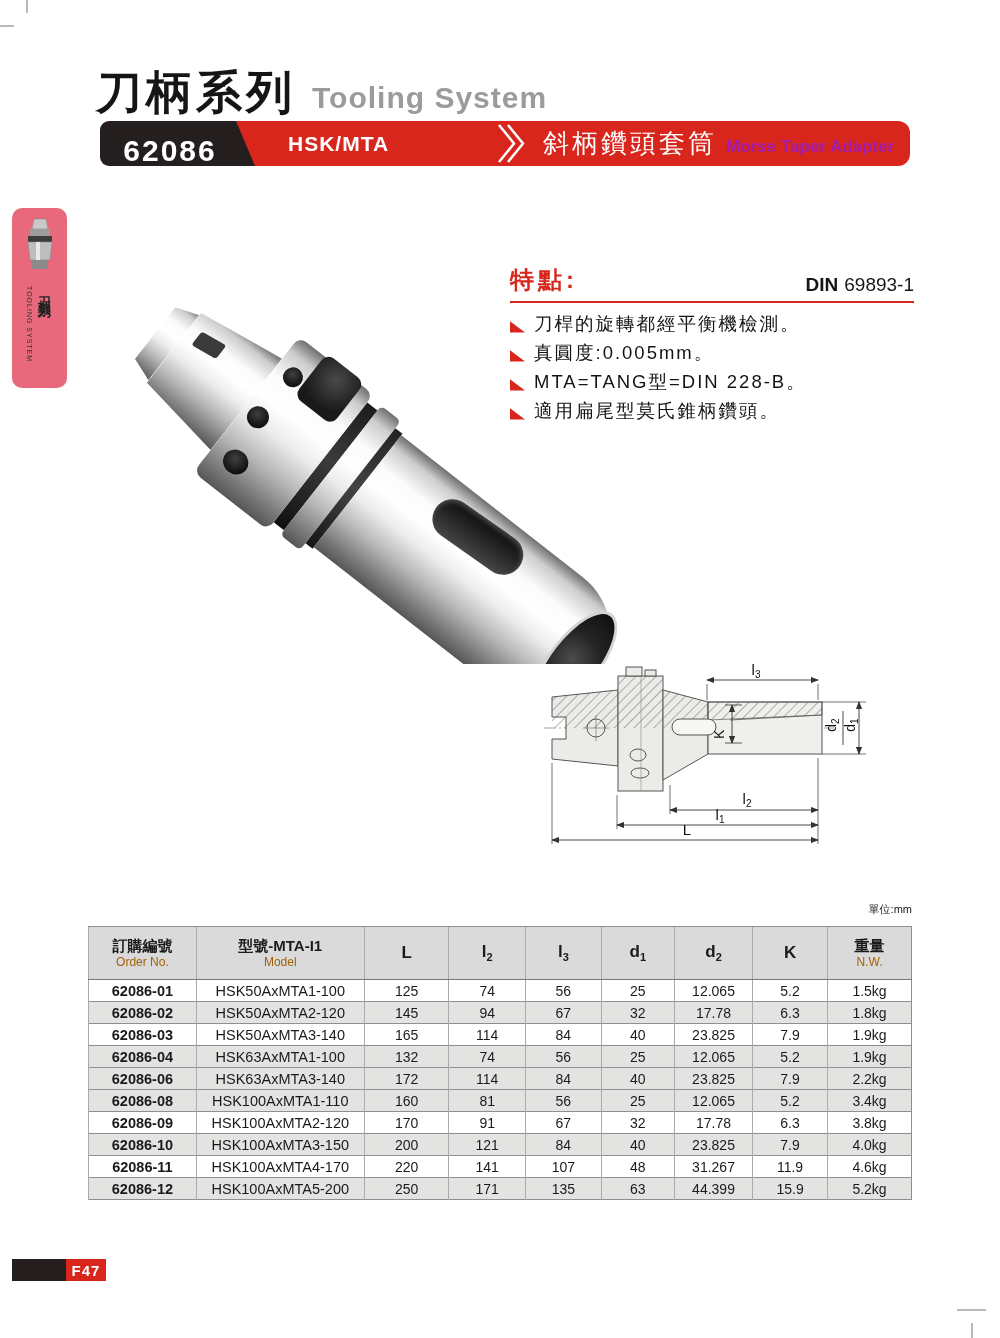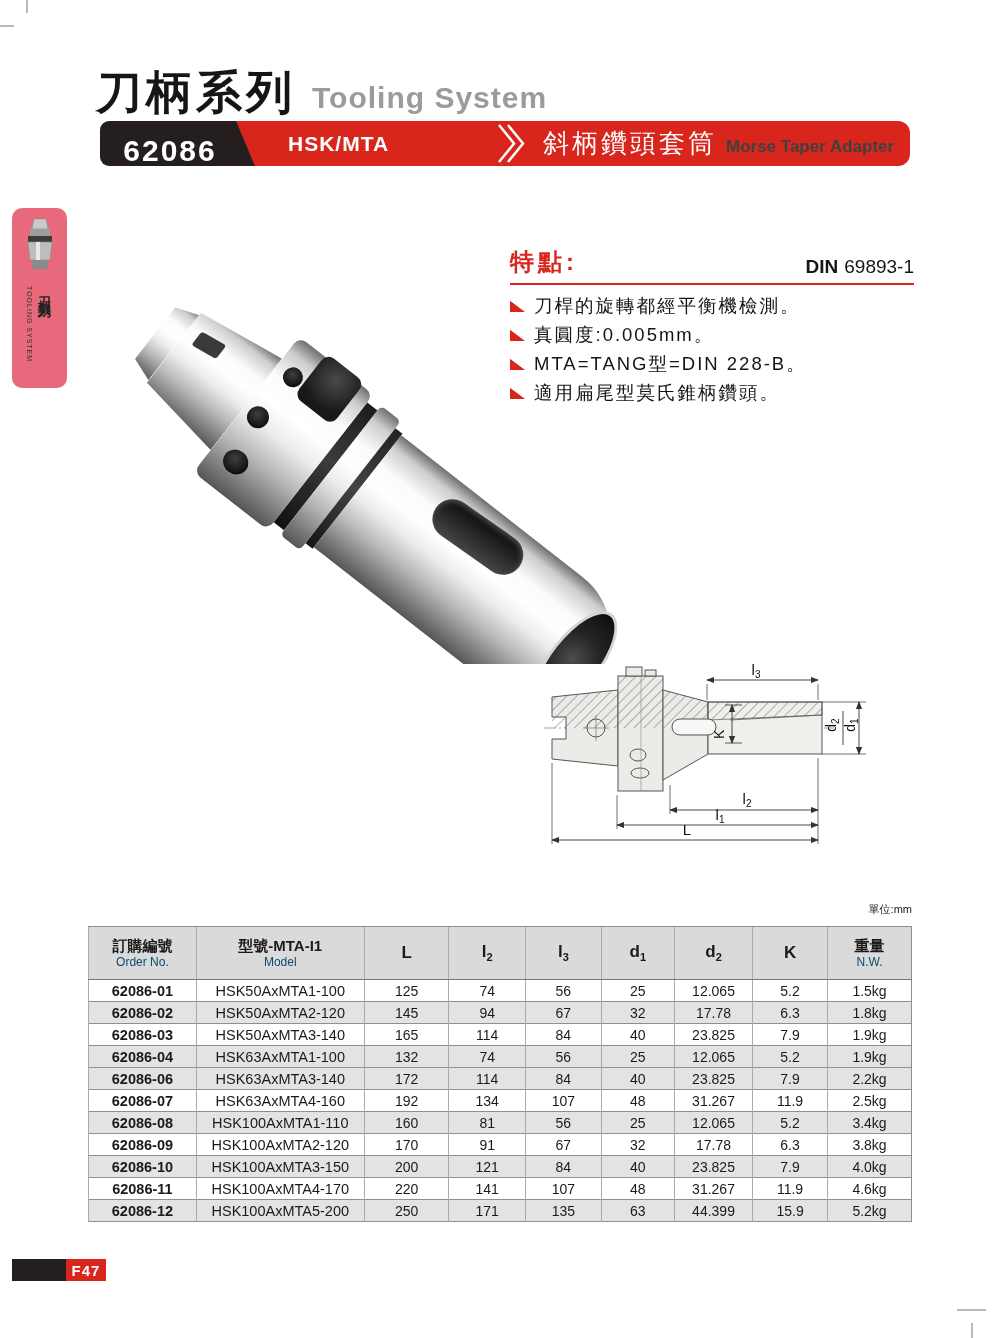--- a/index.html
+++ b/index.html
@@ -22,21 +22,21 @@
                  border-radius:9px 0 0 9px;}
   .banner .slant{position:absolute;left:136px;top:0;width:19px;height:45px;background:#241f1e;
                  clip-path:polygon(0 0,0 100%,100% 100%);}
   .banner .code{position:absolute;left:0;top:0;width:140px;height:60px;display:flex;align-items:center;
                 justify-content:center;color:#fff;font-size:30px;font-weight:bold;letter-spacing:2px;}
   .banner .series{position:absolute;left:188px;top:0;height:45px;display:flex;align-items:center;
                   color:#fff;font-size:21px;font-weight:bold;letter-spacing:1px;}
   .banner .chev{position:absolute;left:396px;top:3px;}
   .banner .prod{position:absolute;left:443px;top:0;height:45px;display:flex;align-items:baseline;}
   .banner .prod .zh{color:#fff;font-size:26px;letter-spacing:3px;line-height:45px;}
-  .banner .prod .en{color:#404040;font-size:17px;font-weight:bold;margin-left:9px;line-height:45px;}
+  .banner .prod .en{color:#a21caf;font-size:17px;font-weight:bold;margin-left:9px;line-height:45px;}
 
   
   .sidetab{position:absolute;left:12px;top:208px;width:55px;height:180px;background:#e8697b;
            border-radius:10px;display:flex;flex-direction:column;align-items:center;}
   .sidetab .labels{display:flex;flex-direction:row-reverse;margin-top:6px;}
   .sidetab .vzh{writing-mode:vertical-rl;font-size:13px;font-weight:bold;color:#222;letter-spacing:3px;}
   .sidetab .ven{writing-mode:vertical-rl;font-size:7px;color:#333;letter-spacing:1px;margin-right:2px;}
 
   
   .photo{position:absolute;left:100px;top:222px;width:545px;height:442px;overflow:hidden;}
@@ -61,45 +61,45 @@
   .groove2{width:9px;height:146px;background:linear-gradient(180deg,#222,#444 50%,#151515);}
   .bodycyl{width:302px;height:142px;border-radius:0 72px 72px 0/0 71px 71px 0;position:relative;}
   .bodycyl .slot{position:absolute;left:72px;top:13px;width:102px;height:40px;border-radius:22px;
                  background:linear-gradient(180deg,#0b0b0b,#454545);transform:rotate(-3deg);
                  box-shadow:inset 0 3px 5px rgba(255,255,255,.25);}
   .bodycyl .bore{position:absolute;right:3px;top:50%;transform:translateY(-50%);width:46px;height:114px;
                  border-radius:50%;background:radial-gradient(circle at 42% 50%,#4d4d4d,#232323 45%,#0c0c0c);
                  box-shadow:0 0 0 3px #d4d4d4;}
 
   
-  .features{position:absolute;left:510px;top:246px;width:404px;}
+  .features{position:absolute;left:510px;top:264px;width:404px;}
   .features .toprow{display:flex;justify-content:space-between;align-items:flex-end;
                     border-bottom:2px solid #d8261c;padding-bottom:5px;}
   .features .head{color:#d8261c;font-size:24px;font-weight:bold;letter-spacing:4px;}
   .features .din{font-size:19px;color:#161616;}
   .features .din b{font-weight:bold;margin-right:6px;margin-top:40px;}
   .features ul{list-style:none;margin:10px 0 0 0;padding:0;}
-  .features li{display:flex;align-items:flex-start;margin-bottom:7px;}
+  .features li{display:flex;align-items:center;margin-bottom:7px;}
   .features .tri{flex:0 0 auto;width:15px;height:12px;background:#d8261c;margin:5px 9px 0 0;
                  clip-path:polygon(0 6%,100% 100%,0 100%);}
   .features .txt{font-size:18.5px;letter-spacing:2px;color:#141414;line-height:22px;}
 
   
   .diagram{position:absolute;left:540px;top:643px;width:415px;height:228px;}
   .diagram svg{display:block;}
 
   
   .unit{position:absolute;left:700px;top:902px;width:212px;text-align:right;font-size:11px;color:#161616;}
   .spec{position:absolute;left:88px;top:926px;width:824px;border-collapse:collapse;
         border:1px solid #8f8f8f;}
   .spec th,.spec td{border-left:1px solid #aaaaaa;border-top:1px solid #8f8f8f;text-align:center;
         padding:0;font-size:14px;color:#1a1a1a;}
   .spec thead th{background:#dadada;height:52px;border-bottom:1.5px solid #777;}
   .spec .thzh{font-size:15px;font-weight:bold;display:block;line-height:19px;}
-  .spec .then{font-size:12px;font-weight:normal;display:block;line-height:15px;color:#0c4a6e;}
+  .spec .then{font-size:12px;font-weight:normal;display:block;line-height:15px;color:#a16207;}
   .spec .dim{font-size:17px;font-weight:bold;}
   .spec .dim sub{font-size:11px;}
   .spec tbody td{height:21px;}
   .spec tbody td:first-child{font-weight:bold;font-size:14.5px;}
   .spec tbody td:nth-child(2){font-size:14.5px;}
   .spec tbody tr.alt{background:#e3e3e1;}
 
   
   .ftr{position:absolute;left:12px;top:1259px;display:flex;height:22px;}
   .ftr .blk{width:54px;background:#241f1e;}
@@ -352,31 +352,20 @@
           <td>62086-06</td>
           <td>HSK63AxMTA3-140</td>
           <td>172</td>
           <td>114</td>
           <td>84</td>
           <td>40</td>
           <td>23.825</td>
           <td>7.9</td>
           <td>2.2kg</td>
         </tr>
-        <tr>
-          <td>62086-07</td>
-          <td>HSK63AxMTA4-160</td>
-          <td>192</td>
-          <td>134</td>
-          <td>107</td>
-          <td>48</td>
-          <td>31.267</td>
-          <td>11.9</td>
-          <td>2.5kg</td>
-        </tr>
         <tr class="alt">
           <td>62086-08</td>
           <td>HSK100AxMTA1-110</td>
           <td>160</td>
           <td>81</td>
           <td>56</td>
           <td>25</td>
           <td>12.065</td>
           <td>5.2</td>
           <td>3.4kg</td>

